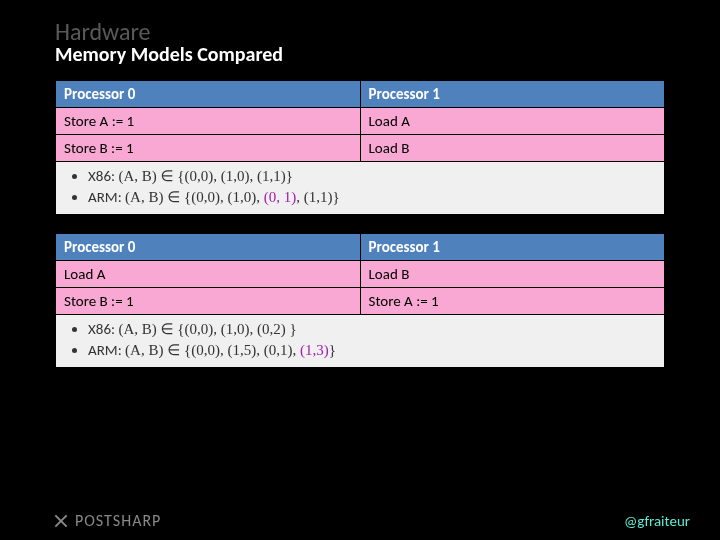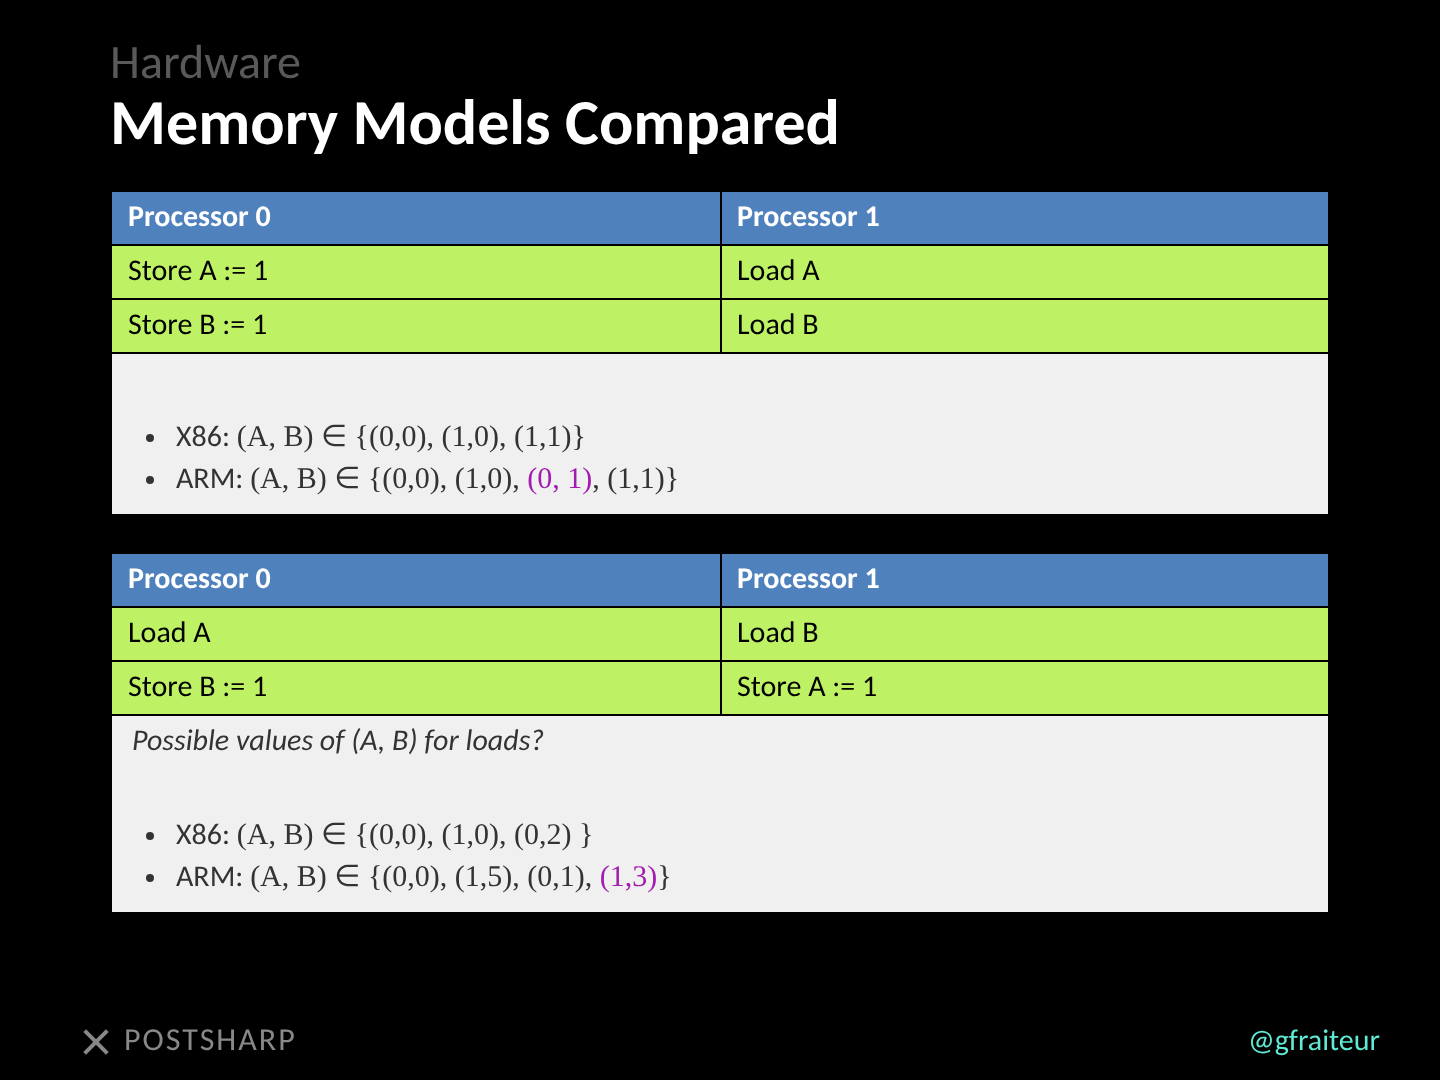--- a/index.html
+++ b/index.html
@@ -1,30 +1,30 @@
 <!DOCTYPE html>
 <html><head>
 <meta charset="utf-8">
 <style>
   * { box-sizing: border-box; margin: 0; padding: 0; }
   html, body { width: 720px; height: 540px; background: #000; font-family: Calibri, Arial, sans-serif; overflow: hidden; }
   .slide { width: 720px; height: 540px; background: #000; position: relative; padding: 20px 55px 0 55px; }
   .pretitle { color: #595959; font-size: 24px; font-weight: 400; line-height: 1; }
-  .title { color: #fff; font-size: 32px; font-weight: 700; margin-top: -2px; margin-bottom: 14px; }
+  .title { color: #fff; font-size: 20px; font-weight: 700; margin-top: -2px; margin-bottom: 14px; }
   .block { margin-bottom: 18px; }
-  table { width: 100%; border-collapse: collapse; background: #bef264; }
+  table { width: 100%; border-collapse: collapse; background: #f9a8d4; }
   th, td { border: 1px solid #000; padding: 4px 8px; font-size: 15px; text-align: left; font-weight: 400; }
   th { background: #4f81bd; color: #fff; font-weight: 700; }
   .result { background: #f0f0f0; border: 1px solid #000; border-top: none; padding: 4px 10px 6px 10px; font-size: 15px; color: #333; font-style: italic; }
   .result .q { font-style: italic; }
-  .result ul { list-style: disc; margin-left: 22px; font-style: normal; margin-top: 28px; }
+  .result ul { list-style: disc; margin-left: 22px; font-style: normal; }
   .result li { line-height: 1.4; }
   .set { font-family: 'Cambria Math', serif; font-style: normal; }
   .hl { color: #a21caf; }
-  .footer { position: absolute; bottom: 10px; left: 0; right: 0; display: flex; justify-content: space-between; align-items: center; padding: 0 30px 0 40px; }
+  .footer { position: absolute; bottom: 10px; left: 13px; right: 0; display: flex; justify-content: space-between; align-items: center; padding: 0 30px 0 40px; }
   .logo { display: flex; align-items: center; gap: 6px; color: #888; font-size: 16px; letter-spacing: 1px; }
   .logo-icon { width: 16px; height: 16px; position: relative; }
   .logo-icon::before, .logo-icon::after { content: ''; position: absolute; background: #888; }
   .logo-icon::before { width: 16px; height: 2px; top: 7px; transform: rotate(45deg); }
   .logo-icon::after { width: 16px; height: 2px; top: 7px; transform: rotate(-45deg); }
   .handle { color: #5eead4; font-size: 15px; }
 </style>
 </head>
 <body>
 
@@ -68,21 +68,20 @@
         <td>Load A</td>
         <td>Load B</td>
       </tr>
       <tr>
         <td>Store B := 1</td>
         <td>Store A := 1</td>
       </tr>
     </tbody>
       </table>
     <div class="result">
-      <div class="q">Possible values of (A, B) for loads?</div>
       <ul>
         <li><span>X86: </span><span class="set">(A, B) ∈ {(0,0), (1,0), (0,2) }</span></li>
         <li><span>ARM: </span><span class="set"><span>(A, B) ∈ {(0,0), (1,5), (0,1), </span><span class="hl">(1,3)</span><span>}</span></span></li>
       </ul>
     </div>
   </div>
 
   <div class="footer">
     <div class="logo">
       <span class="logo-icon"></span>

